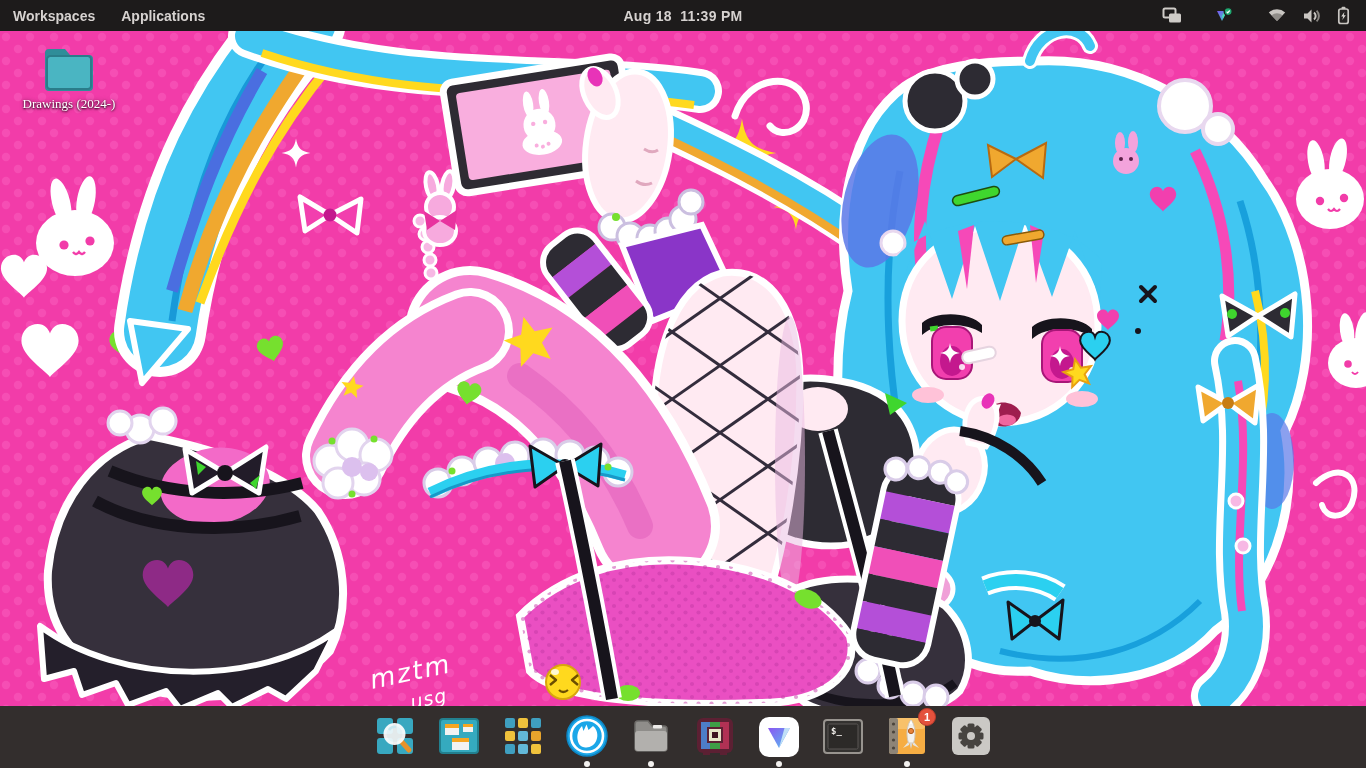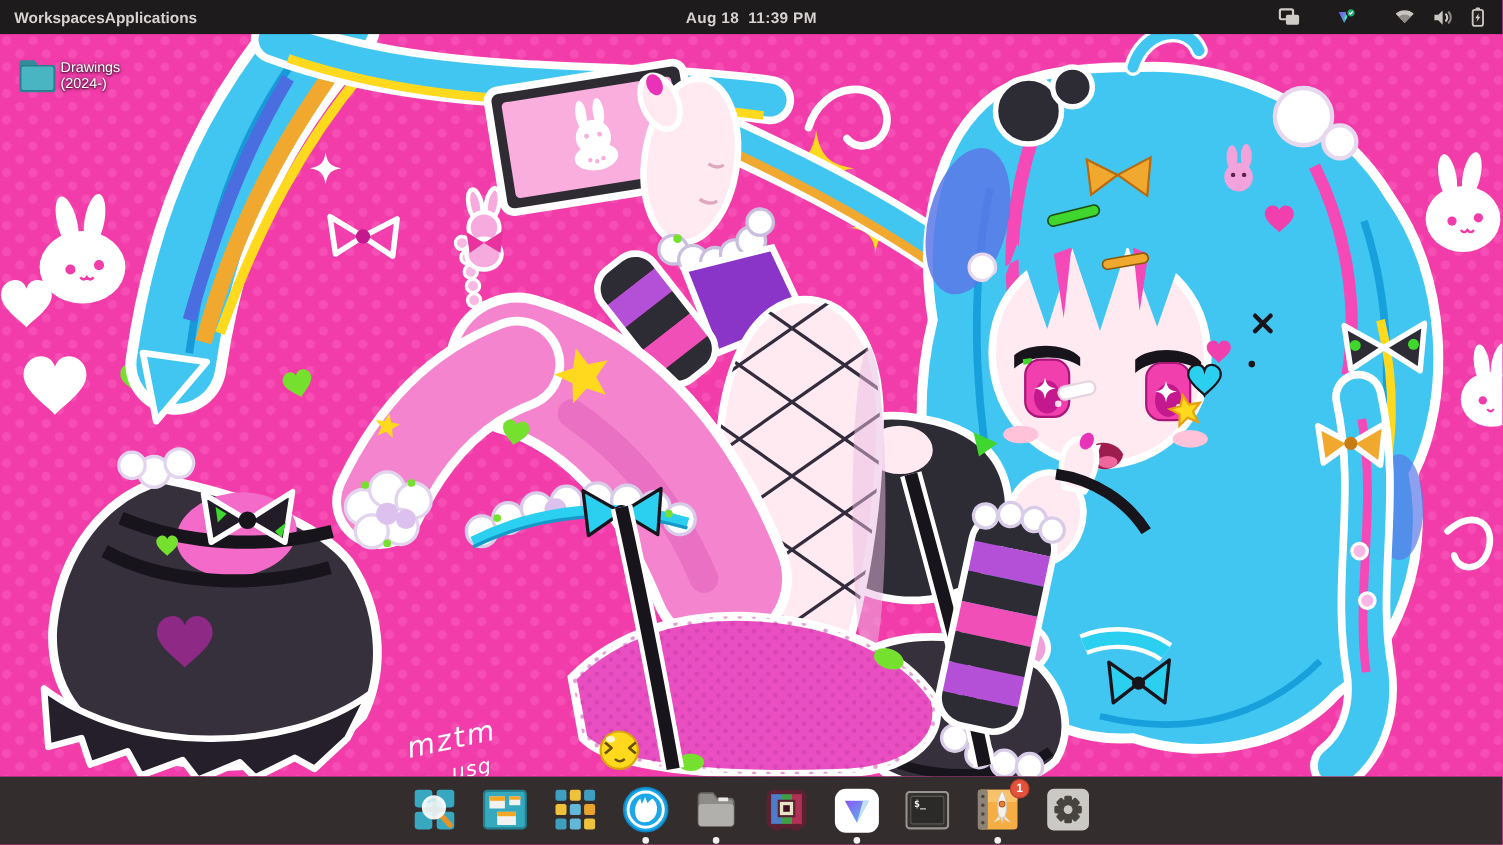--- a/index.html
+++ b/index.html
@@ -1,30 +1,30 @@
 <!DOCTYPE html>
 <html><head>
 <meta charset="utf-8">
 <style>
   html,body{margin:0;padding:0;width:1366px;height:768px;overflow:hidden;
     font-family:"Liberation Sans",sans-serif;background:#f23ca9;position:relative;}
   
   .topbar{position:absolute;top:0;left:0;width:1366px;height:31px;background:#1d1b1b;
     display:flex;align-items:center;color:#d6d2d0;font-weight:bold;font-size:14px;z-index:30;}
-  .menus{display:flex;padding-left:13px;}
+  .menus{display:flex;gap:26px;padding-left:13px;}
   .menu-item{cursor:default;}
   .clock{position:absolute;left:50%;transform:translateX(-50%);white-space:pre;letter-spacing:.3px;}
   .tray{margin-left:auto;display:flex;align-items:center;gap:15px;padding-right:16px;}
   .tray .ticon{display:flex;align-items:center;}
   .tray .gap-left{margin-left:18px;}
   
   .desktop{position:absolute;top:31px;left:0;width:1366px;height:675px;overflow:hidden;}
   .wallpaper{position:absolute;top:0;left:0;width:1366px;height:675px;}
   .desktop-icon{position:absolute;left:14px;top:10px;width:110px;display:flex;
-    align-items:center;gap:1px;z-index:5;}
+    flex-direction:column;align-items:center;gap:1px;z-index:5;font-family:Liberation Serif, serif;}
   .desktop-icon .label{font-size:13px;color:#fff;
     text-shadow:0 1px 2px rgba(0,0,0,.9),0 0 4px rgba(0,0,0,.55);}
   
   .dock{position:absolute;bottom:0;left:0;width:1366px;height:62px;background:#332e2d;
     display:flex;justify-content:center;gap:20px;padding-top:10px;box-sizing:border-box;z-index:30;}
   .dock-item{position:relative;width:44px;height:50px;display:flex;justify-content:center;}
   .dock-item svg{display:block;}
   .run-dot{display:none;position:absolute;bottom:-1px;left:50%;transform:translateX(-50%);
     width:6px;height:6px;border-radius:50%;background:#f3f1ef;}
   .dock-item.running .run-dot{display:block;}

